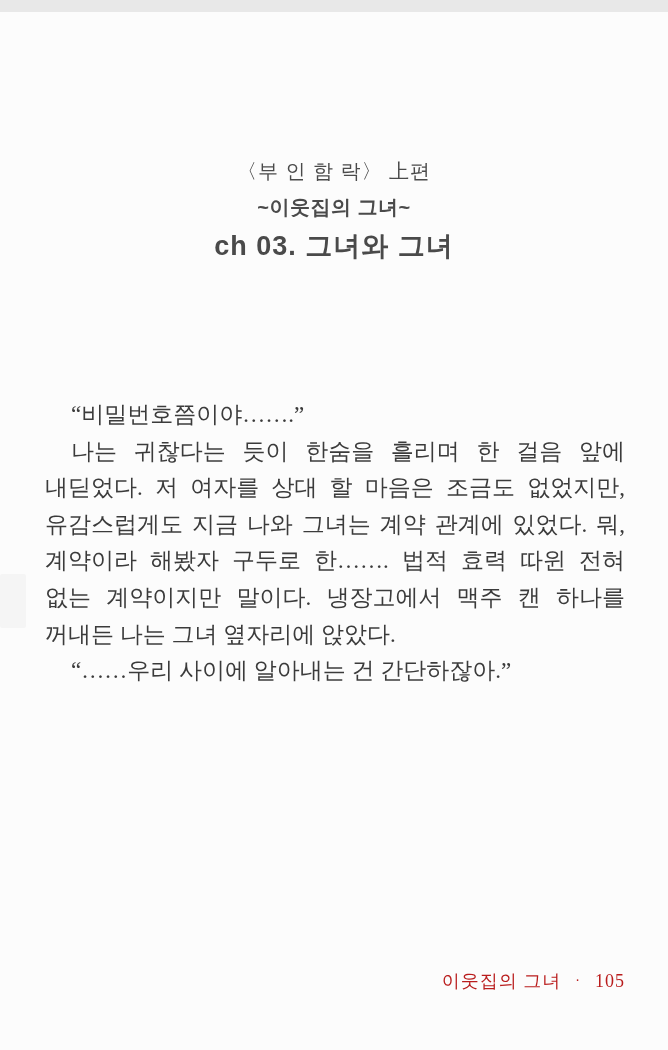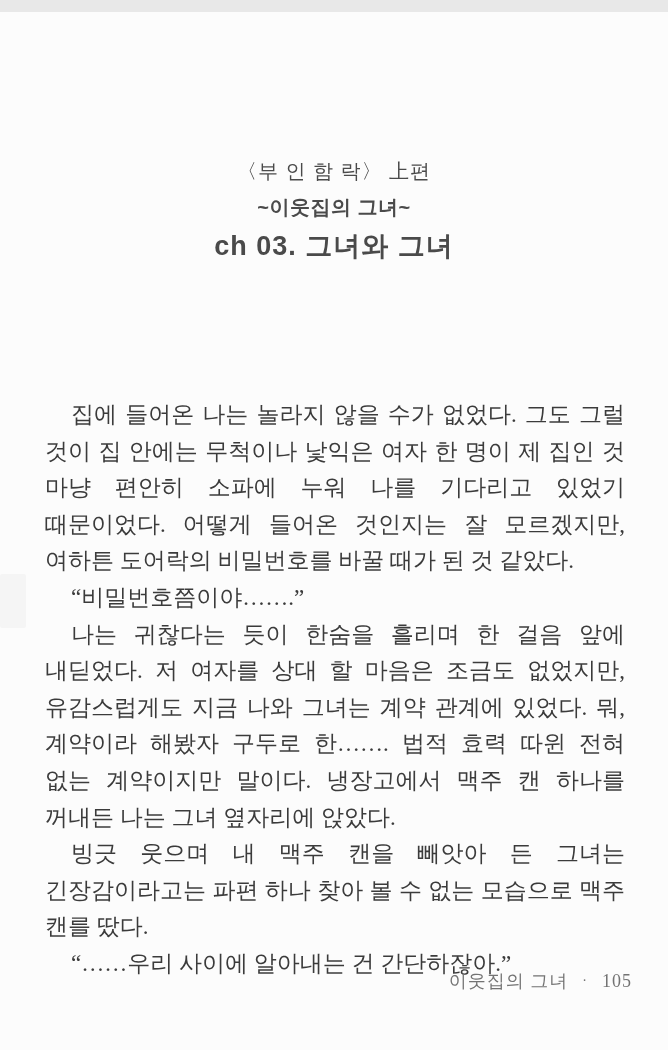--- a/index.html
+++ b/index.html
@@ -69,24 +69,24 @@
     word-break: keep-all;
     color: #3b3b3b;
   }
   .body-text p {
     margin: 0;
     text-indent: 26px;
   }
   .footer {
     position: absolute;
     top: 957px;
-    right: 36px;
+    right: 43px;
     font-size: 18px;
     letter-spacing: 1px;
-    color: #737373;
+    color: #b91c1c;
     white-space: nowrap;
   }
   .footer .sep {
     display: inline-block;
     margin: 0 14px;
     font-size: 14px;
     vertical-align: 2px;
   }
 </style>
 </head>
@@ -96,24 +96,22 @@
 
   <div class="scan-artifact"></div>
 
   <div class="header">
     <p class="series-title">〈부 인 함 락〉 上편</p>
     <p class="subtitle">~이웃집의 그녀~</p>
     <p class="chapter-title">ch 03. 그녀와 그녀</p>
   </div>
 
   <div class="body-text">
-    <p>집에 들어온 나는 놀라지 않을 수가 없었다. 그도 그럴 것이 집 안에는 무척이나 낯익은 여자 한 명이 제 집인 것 마냥 편안히 소파에 누워 나를 기다리고 있었기 때문이었다. 어떻게 들어온 것인지는 잘 모르겠지만, 여하튼 도어락의 비밀번호를 바꿀 때가 된 것 같았다.</p>
     <p>“비밀번호쯤이야…….”</p>
     <p>나는 귀찮다는 듯이 한숨을 흘리며 한 걸음 앞에 내딛었다. 저 여자를 상대 할 마음은 조금도 없었지만, 유감스럽게도 지금 나와 그녀는 계약 관계에 있었다. 뭐, 계약이라 해봤자 구두로 한……. 법적 효력 따윈 전혀 없는 계약이지만 말이다. 냉장고에서 맥주 캔 하나를 꺼내든 나는 그녀 옆자리에 앉았다.</p>
-    <p>빙긋 웃으며 내 맥주 캔을 빼앗아 든 그녀는 긴장감이라고는 파편 하나 찾아 볼 수 없는 모습으로 맥주 캔를 땄다.</p>
     <p>“……우리 사이에 알아내는 건 간단하잖아.”</p>
   </div>
 
   <div class="footer">
     <span>이웃집의 그녀</span><span class="sep">·</span><span>105</span>
   </div>
 
 </div>
 
 </body></html>

